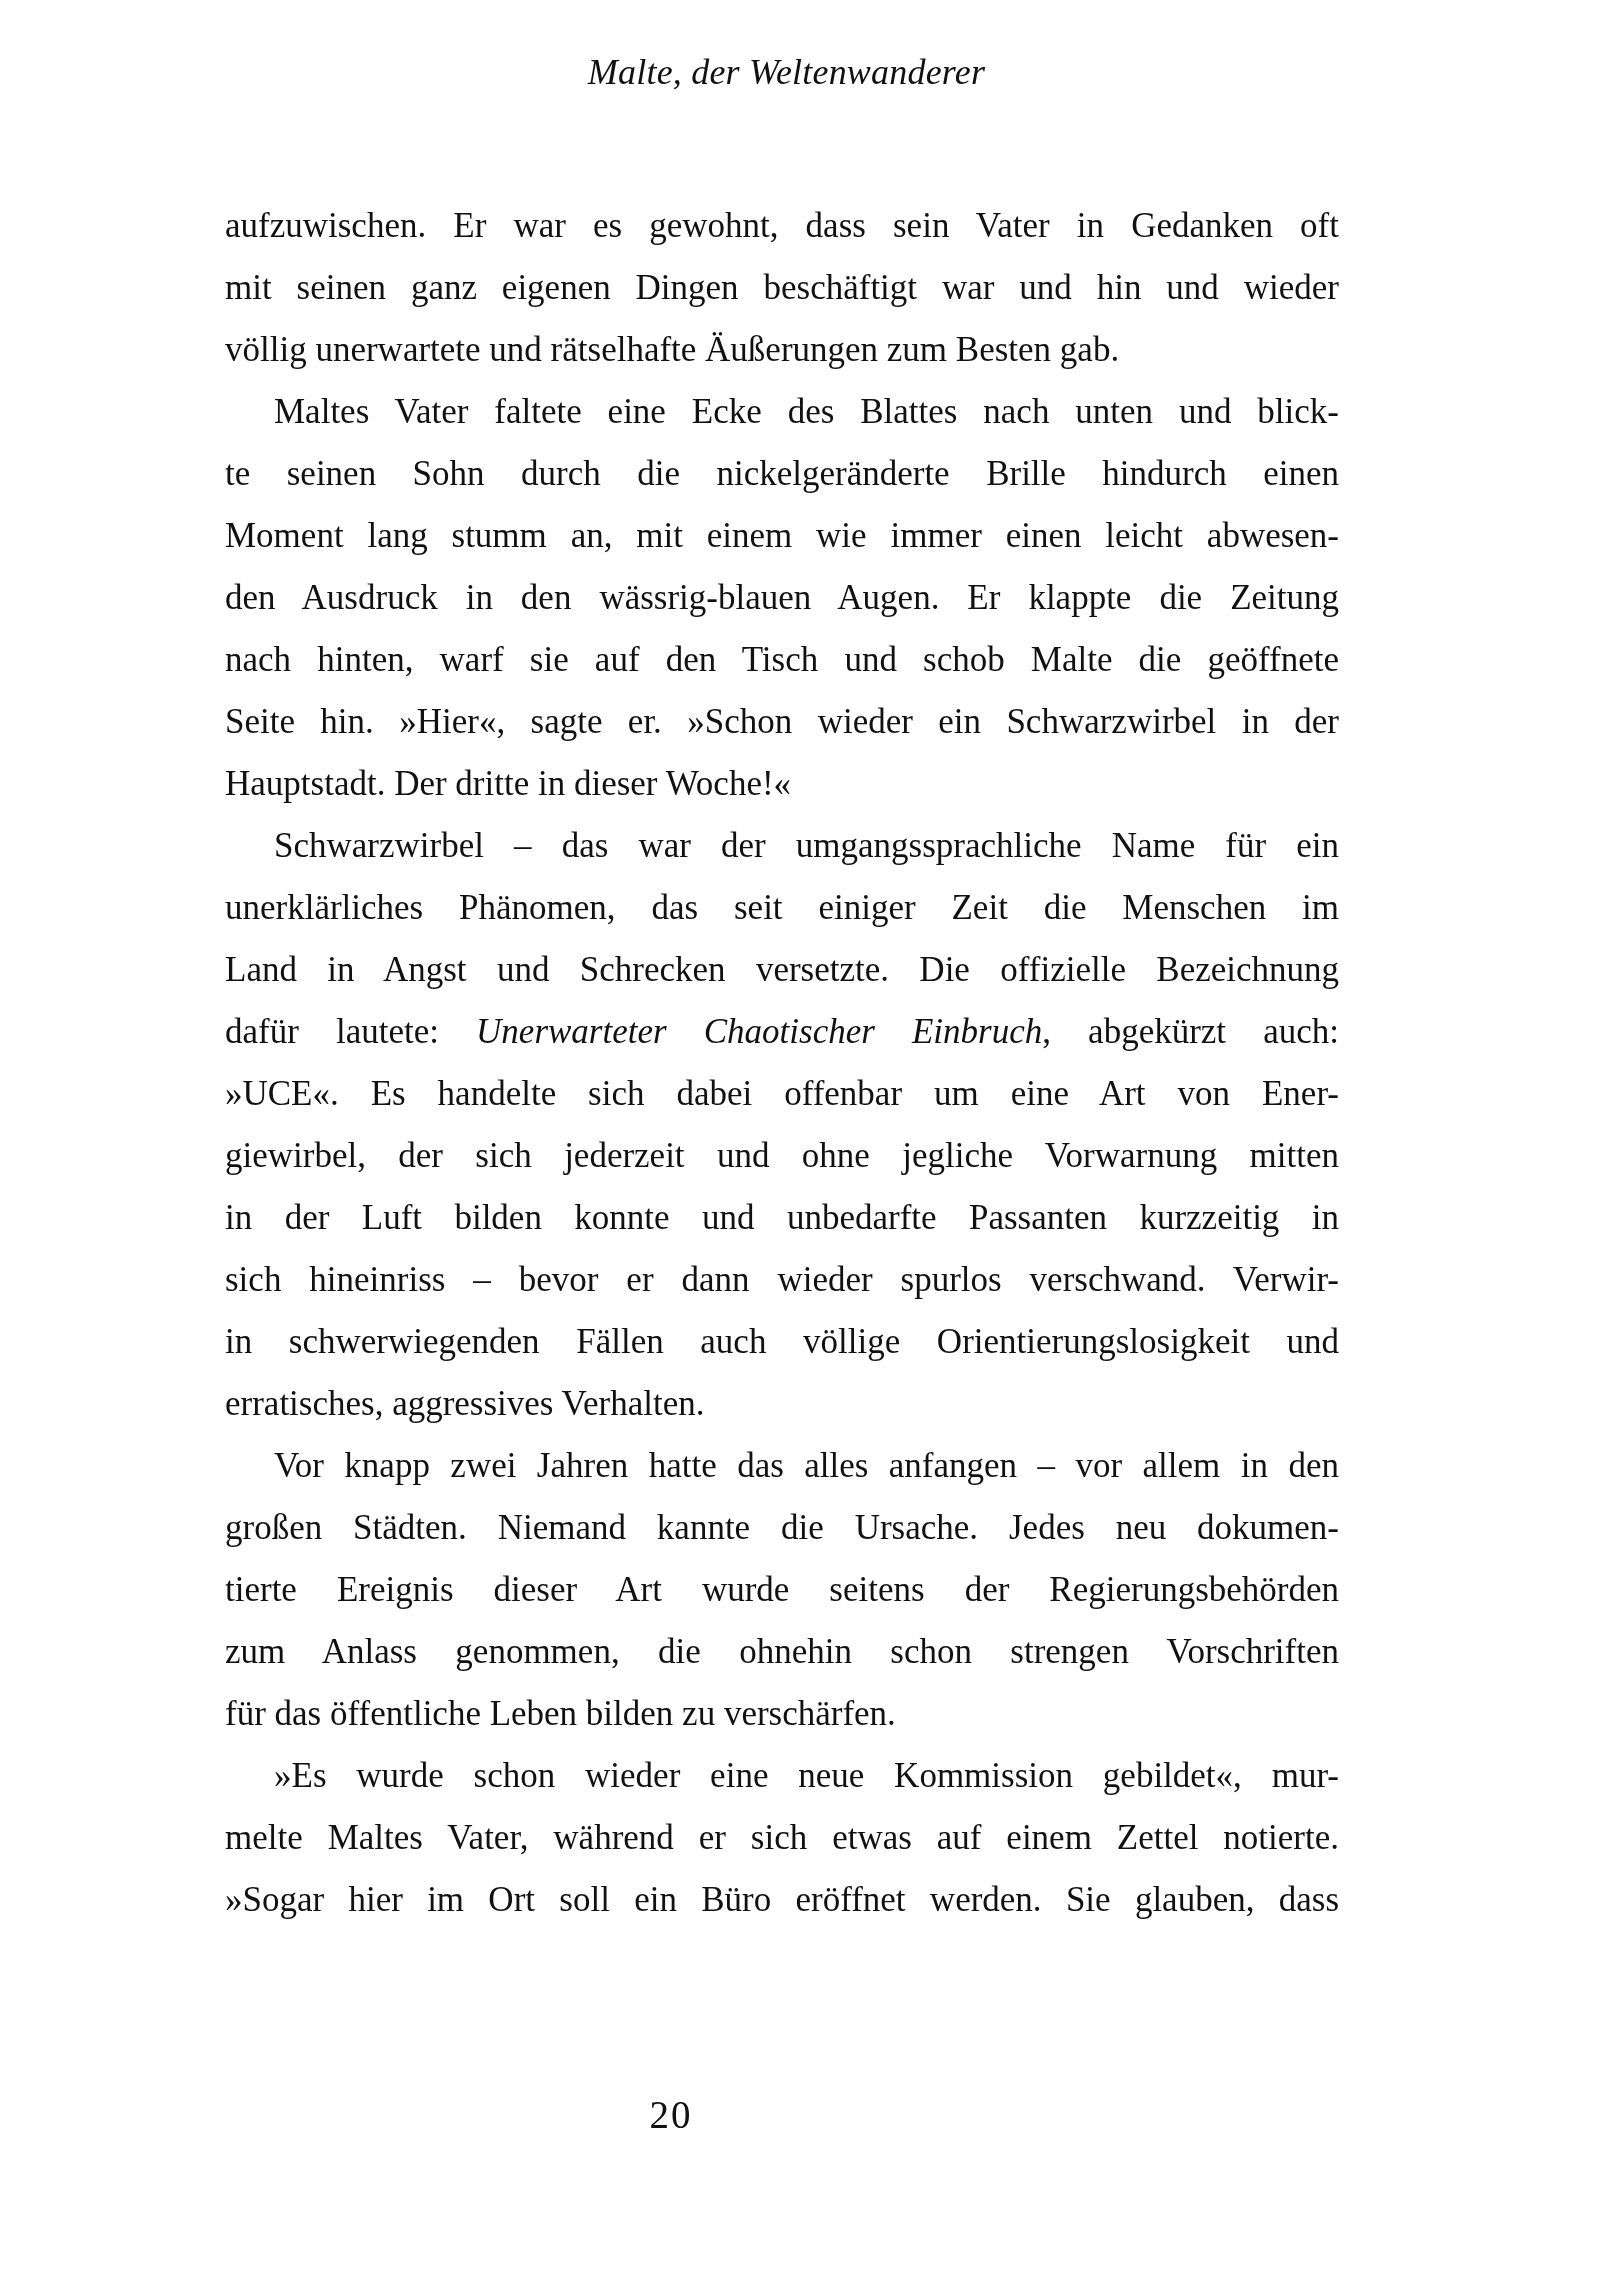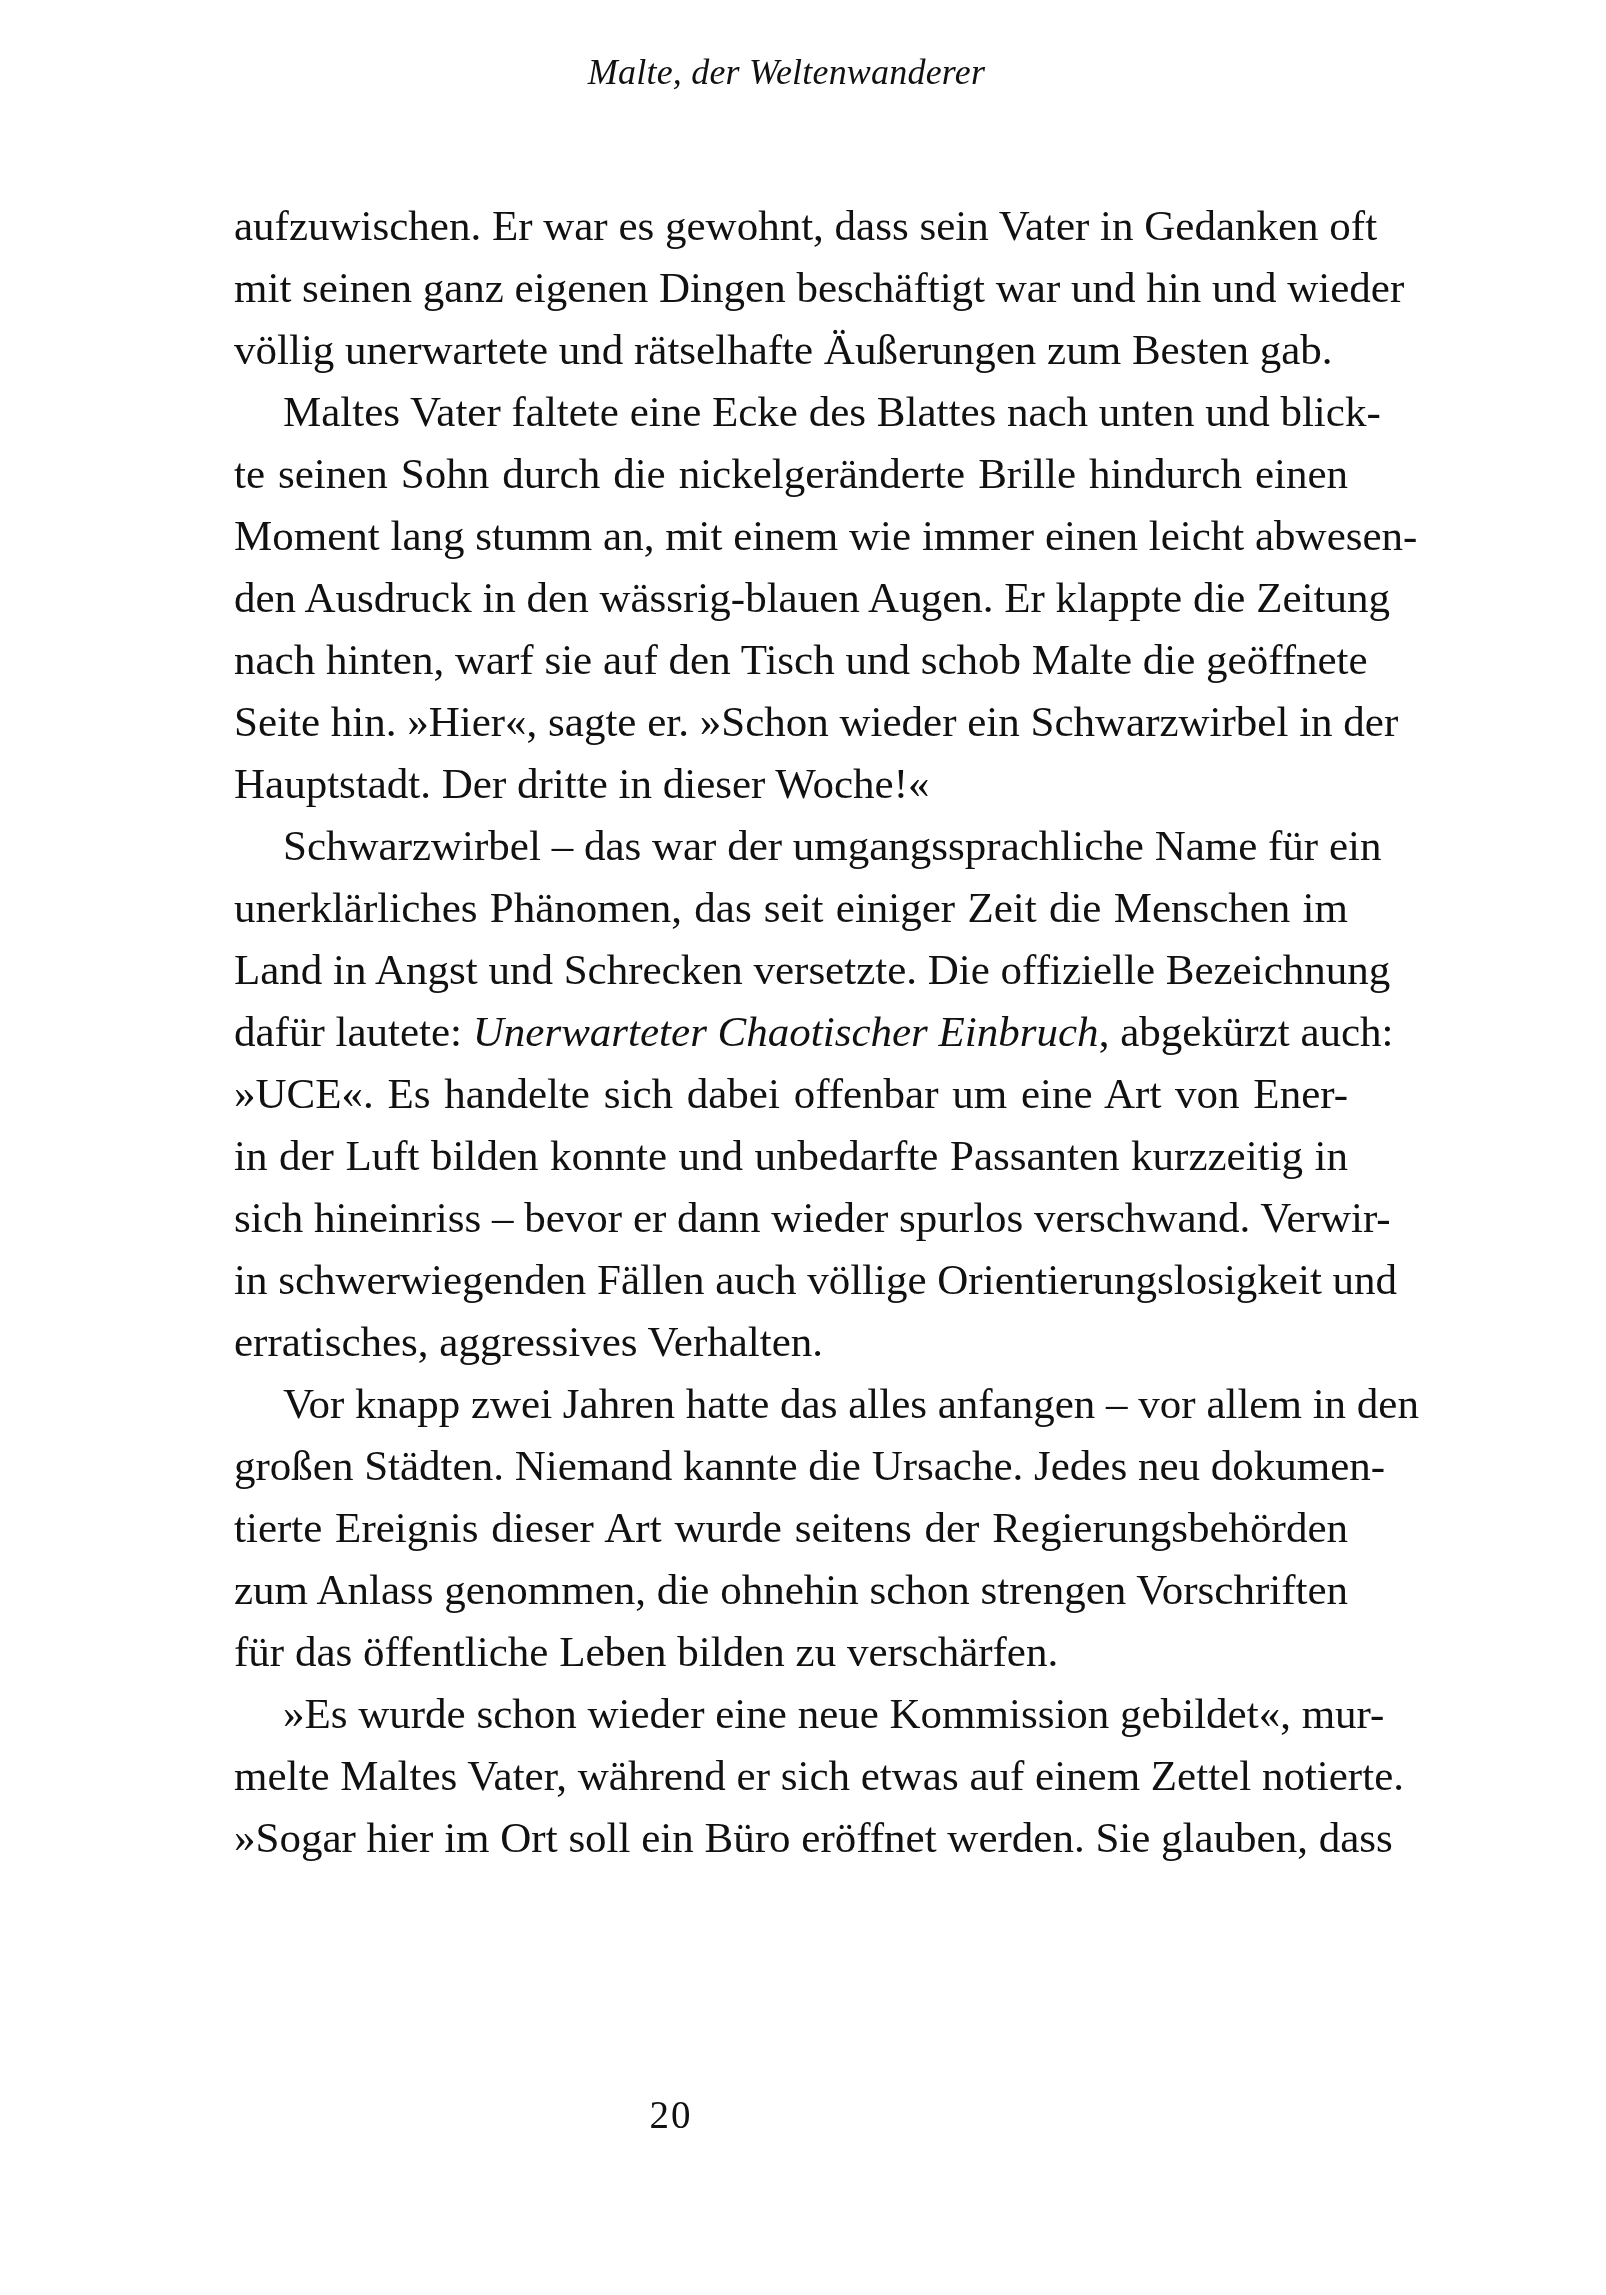--- a/index.html
+++ b/index.html
@@ -21,24 +21,24 @@
       left: 0;
       width: 1573px;
       text-align: center;
       font-style: italic;
       font-size: 36px;
       line-height: 49px;
       letter-spacing: 0.2px;
     }
     .text-block {
       position: absolute;
-      left: 234px;
+      left: 225px;
       top: 195px;
       width: 1114px;
-      font-size: 43px;
+      font-size: 35px;
       line-height: 62px;
     }
     .line {
       display: block;
       height: 62px;
       white-space: nowrap;
       text-align: justify;
       text-align-last: justify;
       overflow: visible;
     }
@@ -84,20 +84,21 @@
     <span class="line">Seite hin. »Hier«, sagte er. »Schon wieder ein Schwarzwirbel in der</span>
     <span class="line last">Hauptstadt. Der dritte in dieser Woche!«</span>
   </div>
 
   <div>
     <span class="line indent">Schwarzwirbel – das war der umgangssprachliche Name für ein</span>
     <span class="line">unerklärliches Phänomen, das seit einiger Zeit die Menschen im</span>
     <span class="line">Land in Angst und Schrecken versetzte. Die offizielle Bezeichnung</span>
     <span class="line"><span>dafür lautete: </span><span class="em">Unerwarteter Chaotischer Einbruch</span><span>, abgekürzt auch:</span></span>
     <span class="line">»UCE«. Es handelte sich dabei offenbar um eine Art von Ener-</span>
+    <span class="line">giewirbel, der sich jederzeit und ohne jegliche Vorwarnung mitten</span>
     <span class="line">in der Luft bilden konnte und unbedarfte Passanten kurzzeitig in</span>
     <span class="line">sich hineinriss – bevor er dann wieder spurlos verschwand. Verwir-</span>
     <span class="line">in schwerwiegenden Fällen auch völlige Orientierungslosigkeit und</span>
     <span class="line last">erratisches, aggressives Verhalten.</span>
   </div>
 
   <div>
     <span class="line indent">Vor knapp zwei Jahren hatte das alles anfangen – vor allem in den</span>
     <span class="line">großen Städten. Niemand kannte die Ursache. Jedes neu dokumen-</span>
     <span class="line">tierte Ereignis dieser Art wurde seitens der Regierungsbehörden</span>

